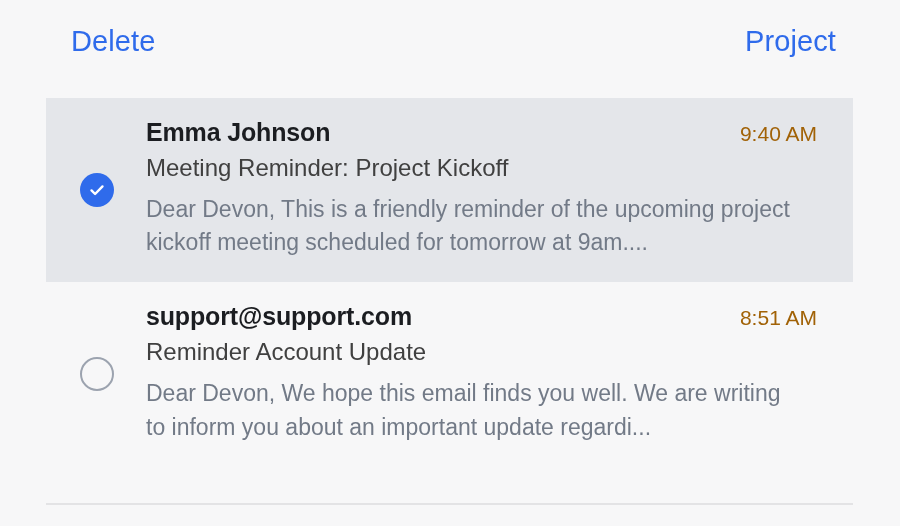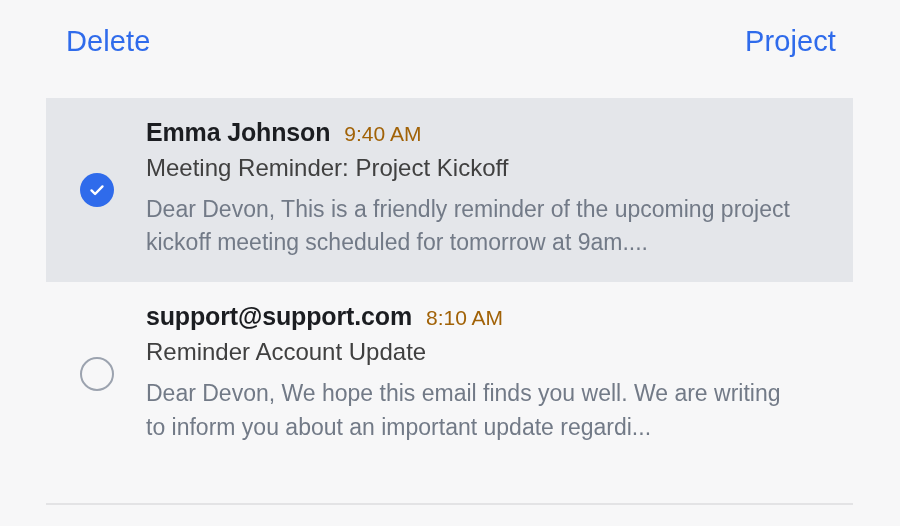--- a/index.html
+++ b/index.html
@@ -35,21 +35,21 @@
     align-items: center;
     justify-content: space-between;
   }
   .action-btn {
     font-size: 29px;
     line-height: 1;
     color: #2f6beb;
     background: none;
     border: 0;
     padding: 0;
-    margin: 7px;
+    margin: 12px;
     cursor: pointer;
     font-family: "Liberation Sans", sans-serif;
     letter-spacing: 0.1px;
     white-space: nowrap;
   }
   .action-btn.right {
     margin-right: 0;
   }
 
   
@@ -109,20 +109,21 @@
   .msg {
     flex: 1 1 auto;
     min-width: 0;
     padding: 18px 36px 22px 0;
     box-sizing: border-box;
   }
 
   .msg-head {
     display: flex;
     align-items: baseline;
+    justify-content: space-between;
     gap: 14px;
   }
   .sender {
     font-size: 25px;
     font-weight: bold;
     color: #1b1d21;
     line-height: 1.28;
     letter-spacing: -0.15px;
     white-space: nowrap;
     overflow: hidden;
@@ -193,21 +194,21 @@
       </div>
     </div>
 
     <div class="row">
       <div class="select-gutter">
         <span class="check-circle off"></span>
       </div>
       <div class="msg">
         <div class="msg-head">
           <div class="sender">support@support.com</div>
-          <div class="time">8:10 AM</div>
+          <div class="time">8:51 AM</div>
         </div>
         <div class="subject">Reminder Account Update</div>
         <div class="preview">Dear Devon, We hope this email finds you well. We are writing to inform you about an important update regardi...</div>
       </div>
     </div>
 
   </div>
 
   <div class="divider" style="top:503px"></div>
 

